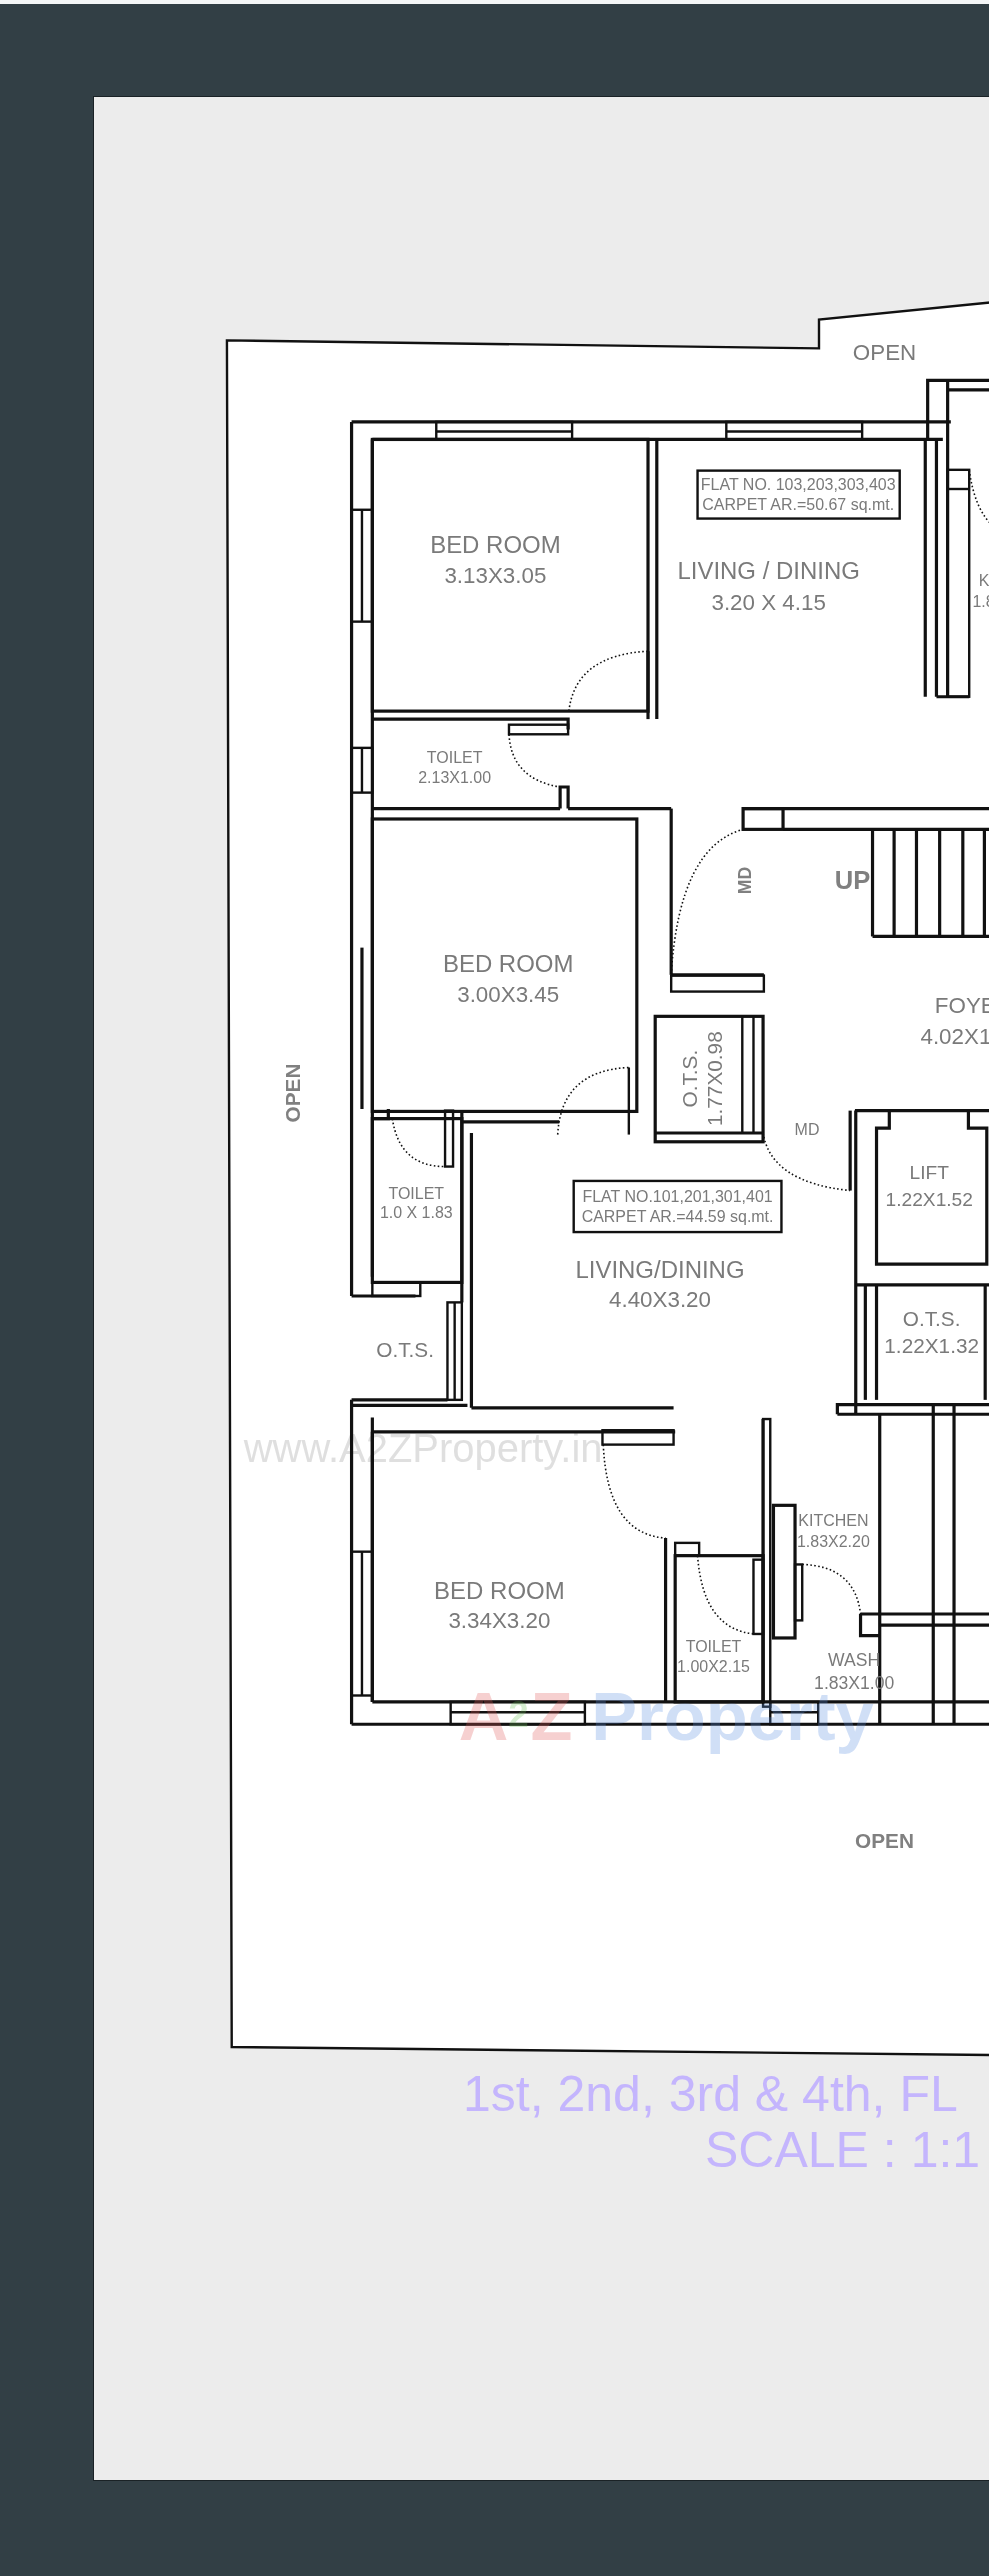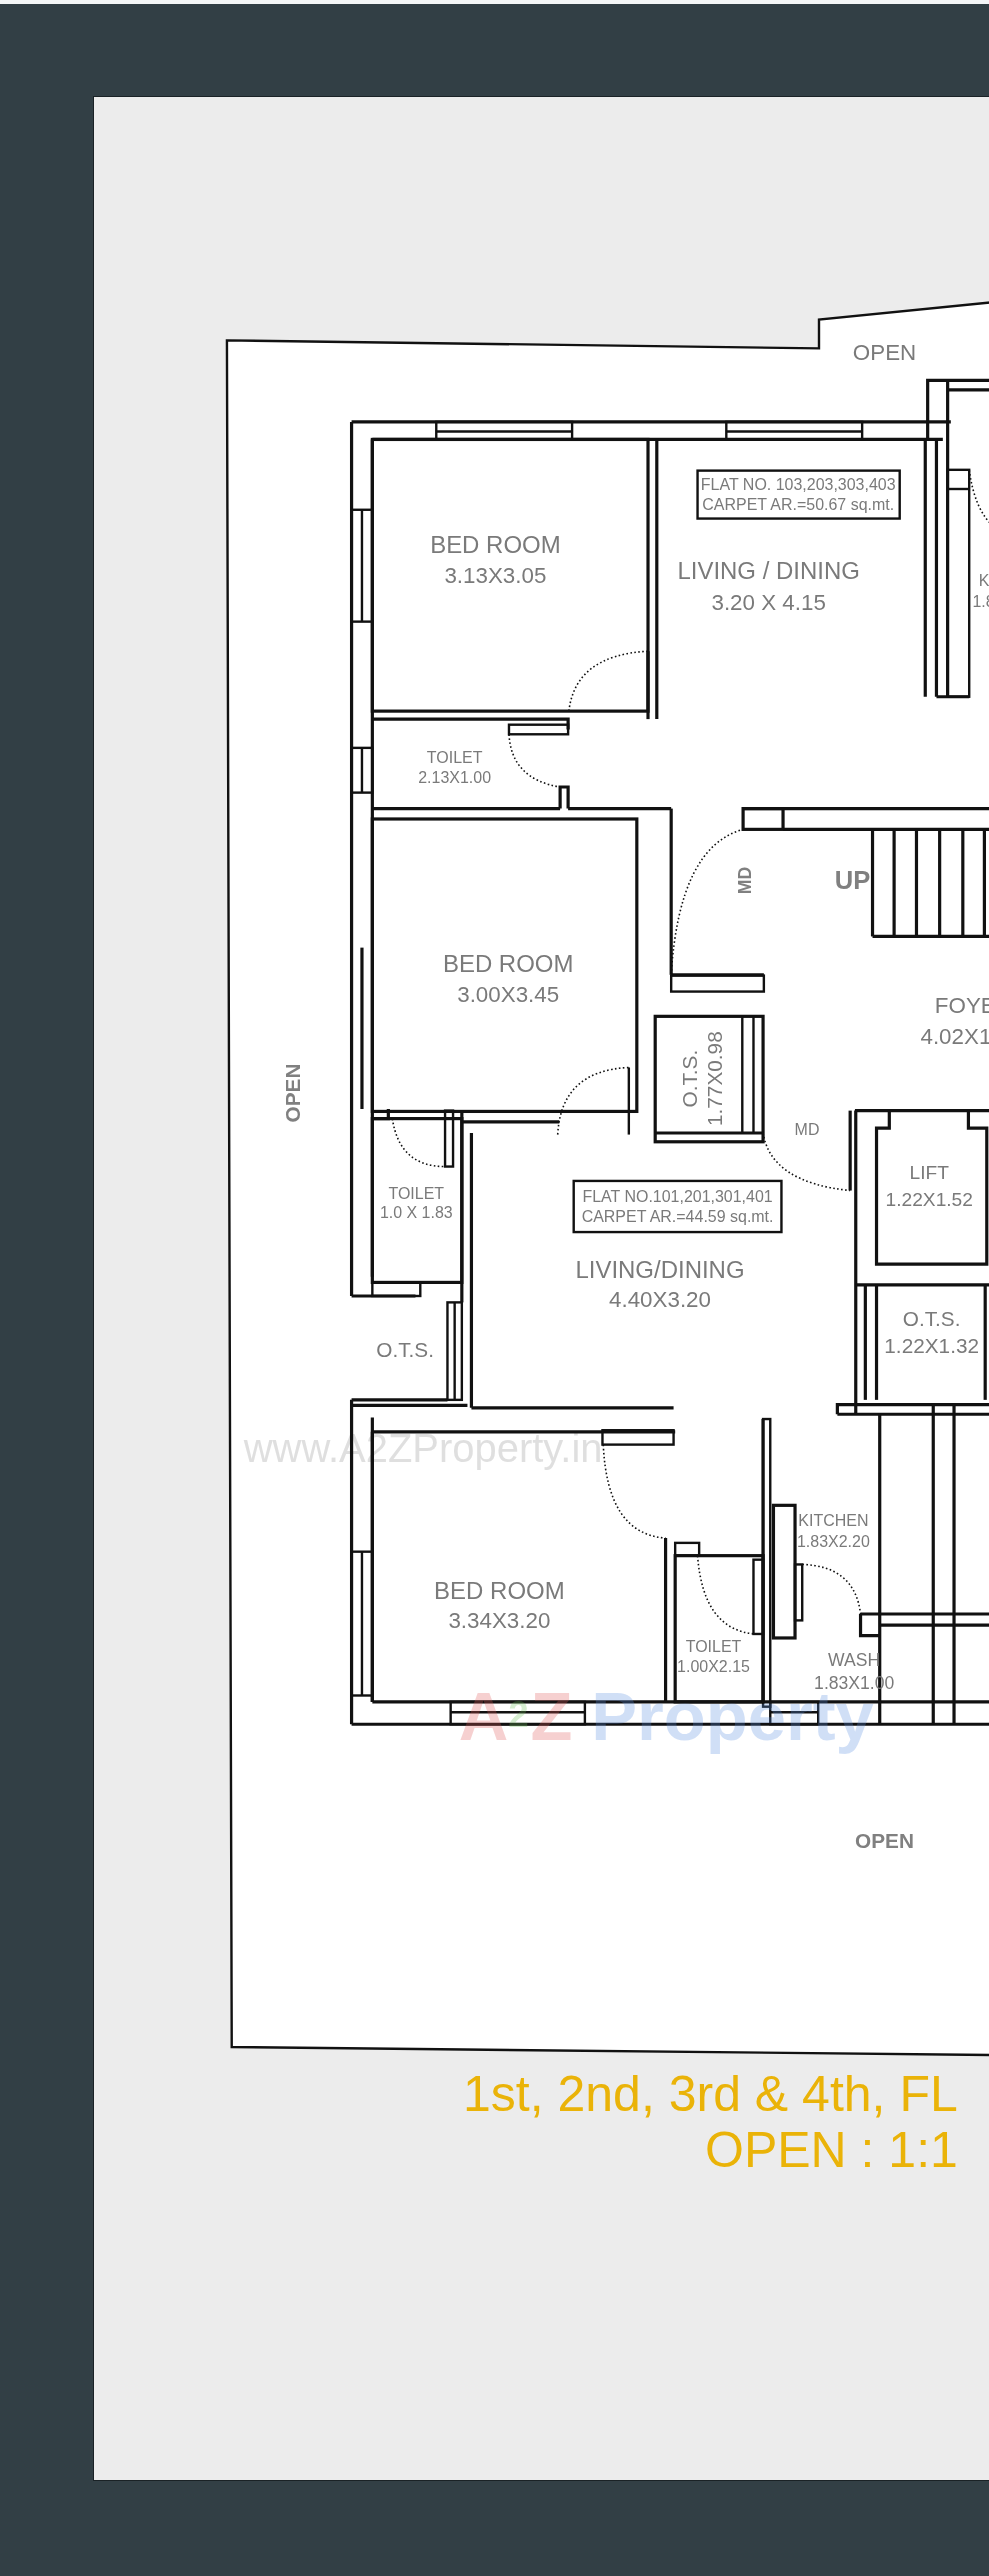--- a/index.html
+++ b/index.html
@@ -6,21 +6,21 @@
   body { width: 990px; height: 2576px; background: #323f45; position: relative; overflow: hidden; font-family: "Liberation Sans", sans-serif; }
   .top-strip { position: absolute; left: 0; top: 0; width: 990px; height: 4px; background: #f4f6f7; }
   .panel { position: absolute; left: 93px; top: 96px; width: 959px; height: 2383px; background: #ececec; border-top: 0.8px solid #1a2226; border-left: 0.8px solid #1a2226; border-bottom: 1.6px solid #1a2226; }
   svg.plan { position: absolute; left: 0; top: 0; }
   .wall { fill: none; stroke: #111; stroke-width: 4; }
   .thin { fill: none; stroke: #111; stroke-width: 3; }
   .door { fill: none; stroke: #111; stroke-width: 2; stroke-dasharray: 2 3; }
   .lbl { fill: #7a7a7a; font-family: "Liberation Sans", sans-serif; }
   .lbl-b { fill: #808080; font-family: "Liberation Sans", sans-serif; font-weight: bold; }
   .tag { fill: #fff; stroke: #111; stroke-width: 3; }
-  .title-text { position: absolute; font-family: "Liberation Sans", sans-serif; color: #eab308; white-space: nowrap; }
+  .title-text { position: absolute; font-family: "Liberation Sans", sans-serif; color: #c4b5fd; white-space: nowrap; }
   .wm1 { fill: #d8d8d8; opacity: .8; font-family: "Liberation Sans", sans-serif; }
 </style>
 </head>
 <body>
 
 <div class="top-strip"></div>
 <div class="panel"></div>
 
 <svg class="plan" width="990" height="2576" viewBox="0 0 1239 3224">
 
@@ -233,14 +233,14 @@
     <text x="664" y="2178" fill="#e15b5b">Z</text>
     <text x="740" y="2178" fill="#5b8fe1">Property</text>
   </g>
 
   <text class="lbl" x="1107" y="451" font-size="28" text-anchor="middle">OPEN</text>
   <text class="lbl-b" x="0" y="0" font-size="26" transform="translate(375,1368) rotate(-90)" text-anchor="middle">OPEN</text>
   <text class="lbl-b" x="1107" y="2313" font-size="26" text-anchor="middle">OPEN</text>
 </svg>
 
 <div class="title-text" style="left:463px; top:2065px; font-size:50px;">1st, 2nd, 3rd &amp; 4th, FL</div>
-<div class="title-text" style="left:705px; top:2121px; font-size:50px;">OPEN : 1:1</div>
+<div class="title-text" style="left:705px; top:2121px; font-size:50px;">SCALE : 1:1</div>
 
 
 </body></html>

